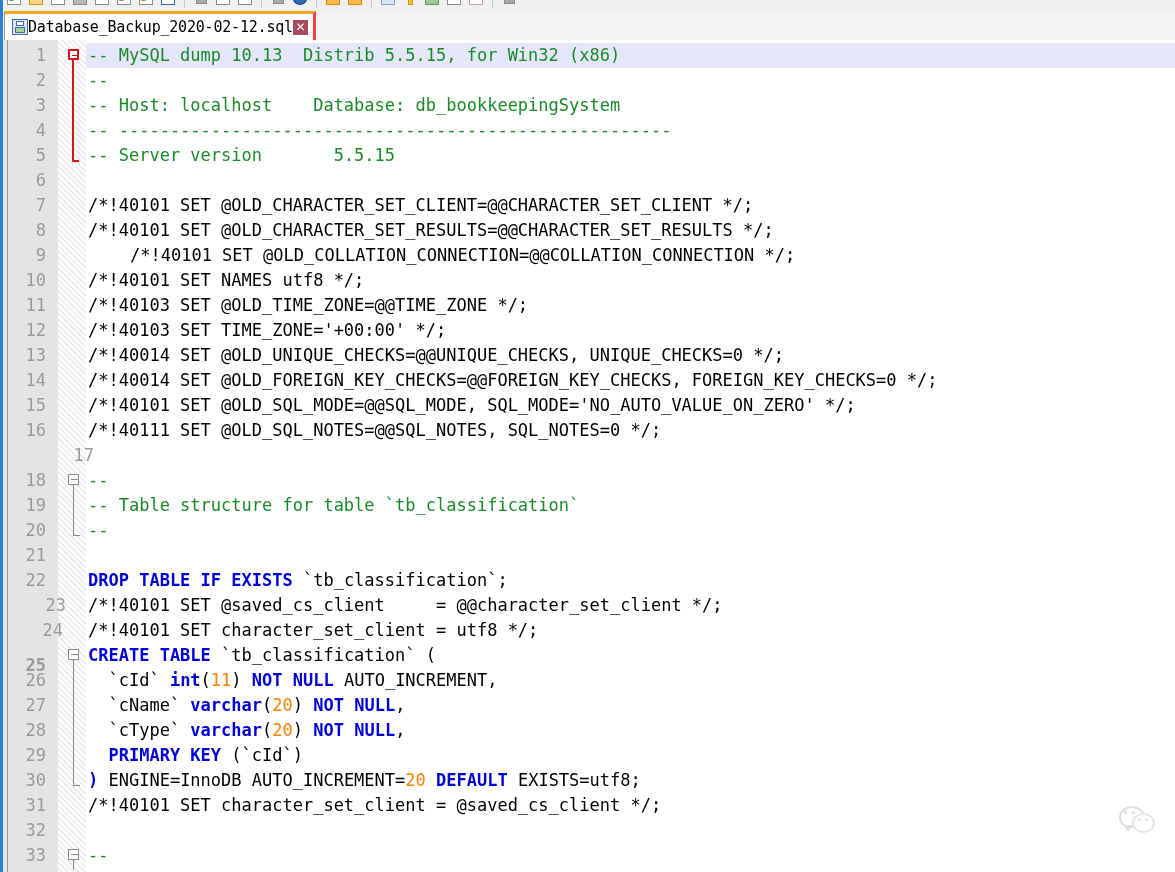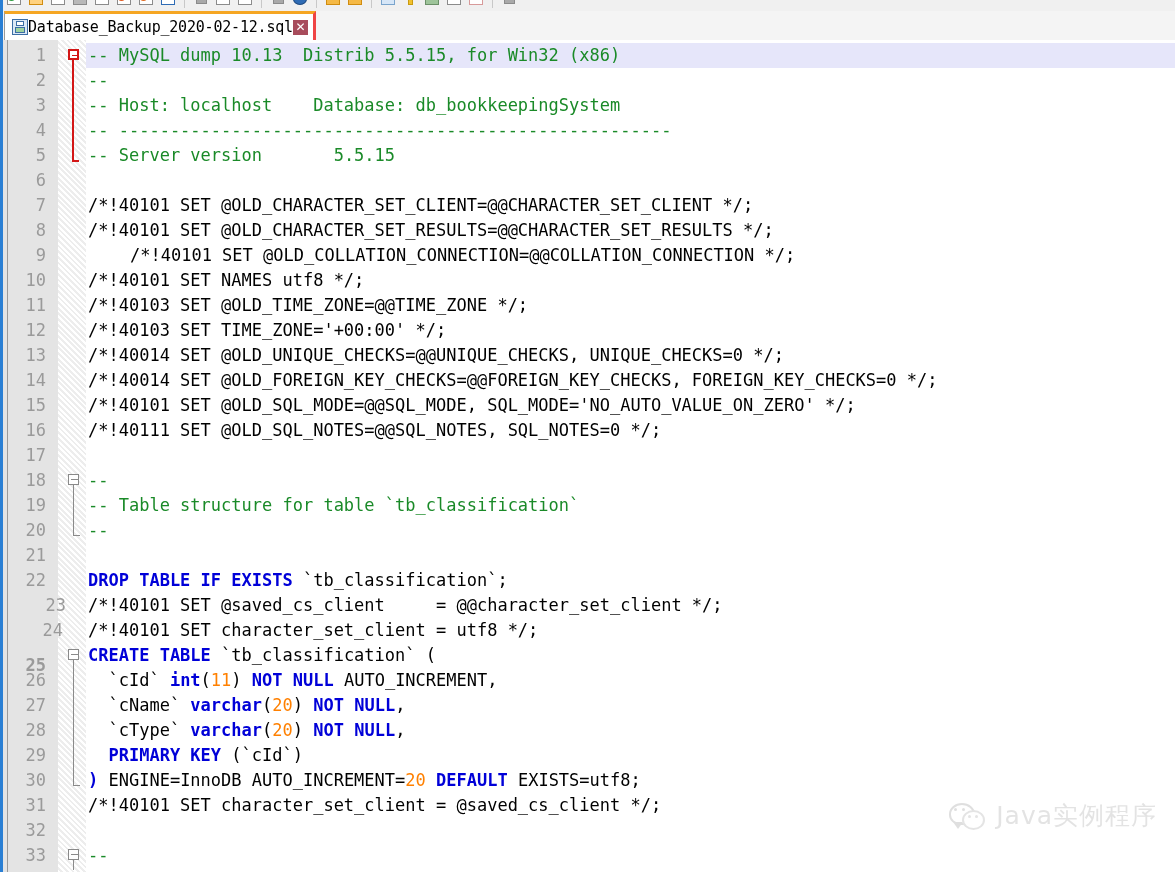--- a/index.html
+++ b/index.html
@@ -357,21 +357,21 @@
         <div class="ln" style="top: 278px;">12</div>
         <div class="code" style="top: 278px;"><span class="pl">/*!40103 SET TIME_ZONE='+00:00' */;</span></div>
         <div class="ln" style="top: 303px;">13</div>
         <div class="code" style="top: 303px;"><span class="pl">/*!40014 SET @OLD_UNIQUE_CHECKS=@@UNIQUE_CHECKS, UNIQUE_CHECKS=0 */;</span></div>
         <div class="ln" style="top: 328px;">14</div>
         <div class="code" style="top: 328px;"><span class="pl">/*!40014 SET @OLD_FOREIGN_KEY_CHECKS=@@FOREIGN_KEY_CHECKS, FOREIGN_KEY_CHECKS=0 */;</span></div>
         <div class="ln" style="top: 353px;">15</div>
         <div class="code" style="top: 353px;"><span class="pl">/*!40101 SET @OLD_SQL_MODE=@@SQL_MODE, SQL_MODE='NO_AUTO_VALUE_ON_ZERO' */;</span></div>
         <div class="ln" style="top: 378px;">16</div>
         <div class="code" style="top: 378px;"><span class="pl">/*!40111 SET @OLD_SQL_NOTES=@@SQL_NOTES, SQL_NOTES=0 */;</span></div>
-        <div class="ln" style="top: 403px;">17</div>
+        <div class="ln" style="top: 403px; padding-left: 48px;">17</div>
         <div class="ln" style="top: 428px;">18</div>
         <div class="code" style="top: 428px;"><span class="cm">--</span></div>
         <div class="ln" style="top: 453px;">19</div>
         <div class="code" style="top: 453px;"><span class="cm">-- Table structure for table `tb_classification`</span></div>
         <div class="ln" style="top: 478px;">20</div>
         <div class="code" style="top: 478px;"><span class="cm">--</span></div>
         <div class="ln" style="top: 503px;">21</div>
         <div class="ln" style="top: 528px;">22</div>
         <div class="code" style="top: 528px;"><span class="kw">DROP TABLE IF EXISTS</span><span class="pl"> `tb_classification`;</span></div>
         <div class="ln" style="top: 553px; margin-left: 20px;">23</div>
@@ -413,16 +413,15 @@
 
   <div id="watermark">
     <div id="wm-icon">
       <div class="b1"></div>
         <div class="b2"></div>
       <div class="d d1"></div>
         <div class="d d2"></div>
       <div class="d d3"></div>
         <div class="d d4"></div>
     </div>
-    <span id="wm-text">Java实例程序</span>
   </div>
 
 </div>
 
 </body></html>

